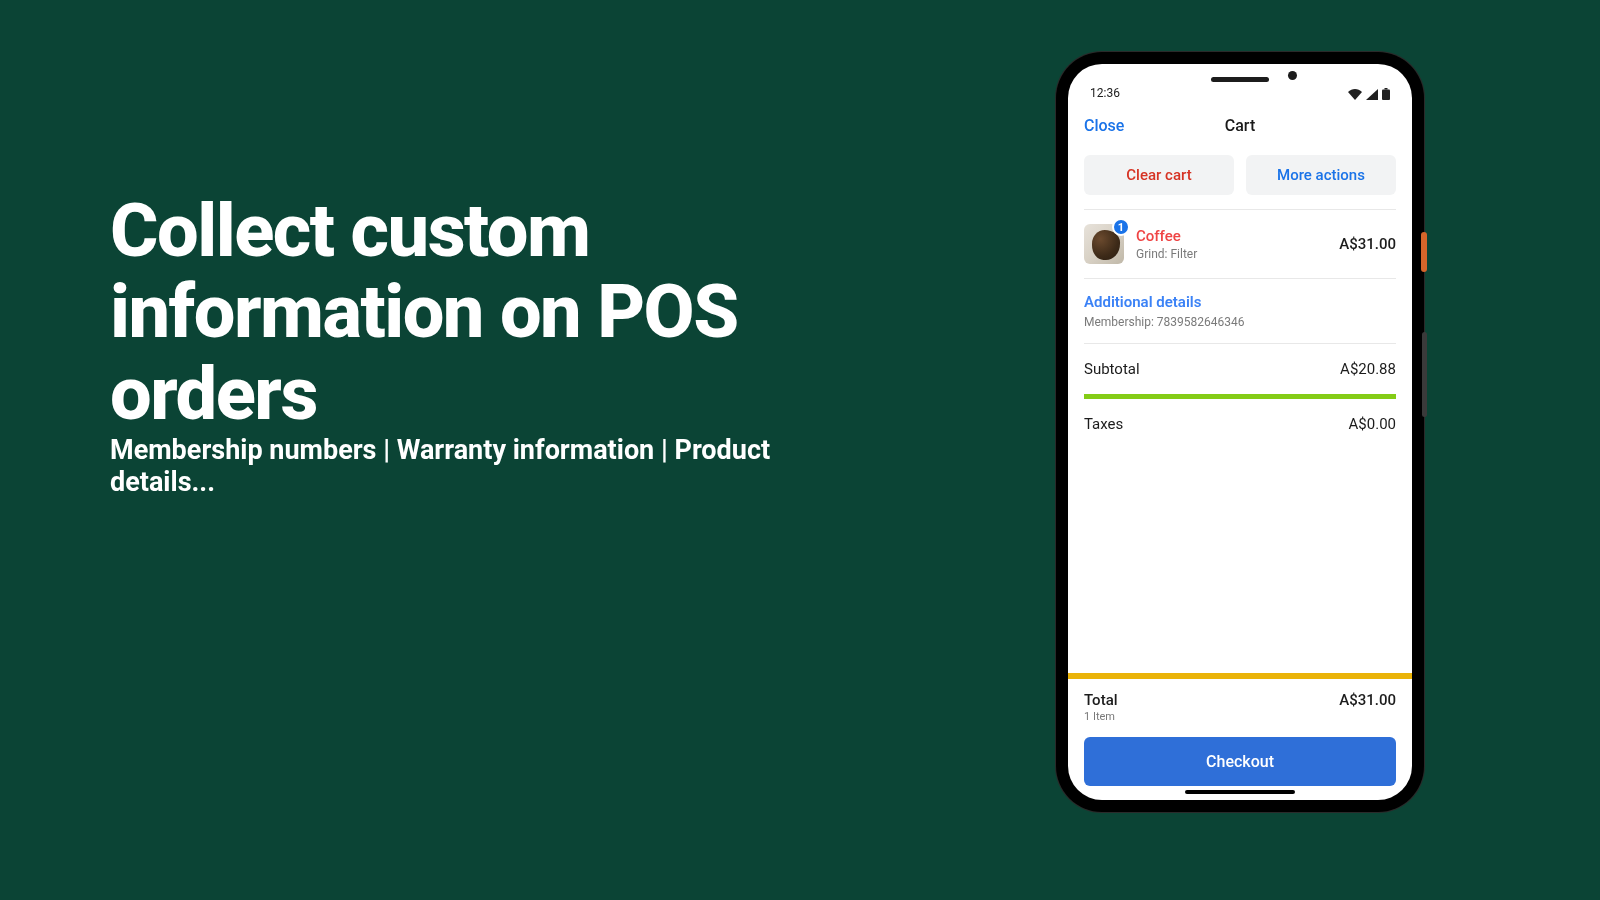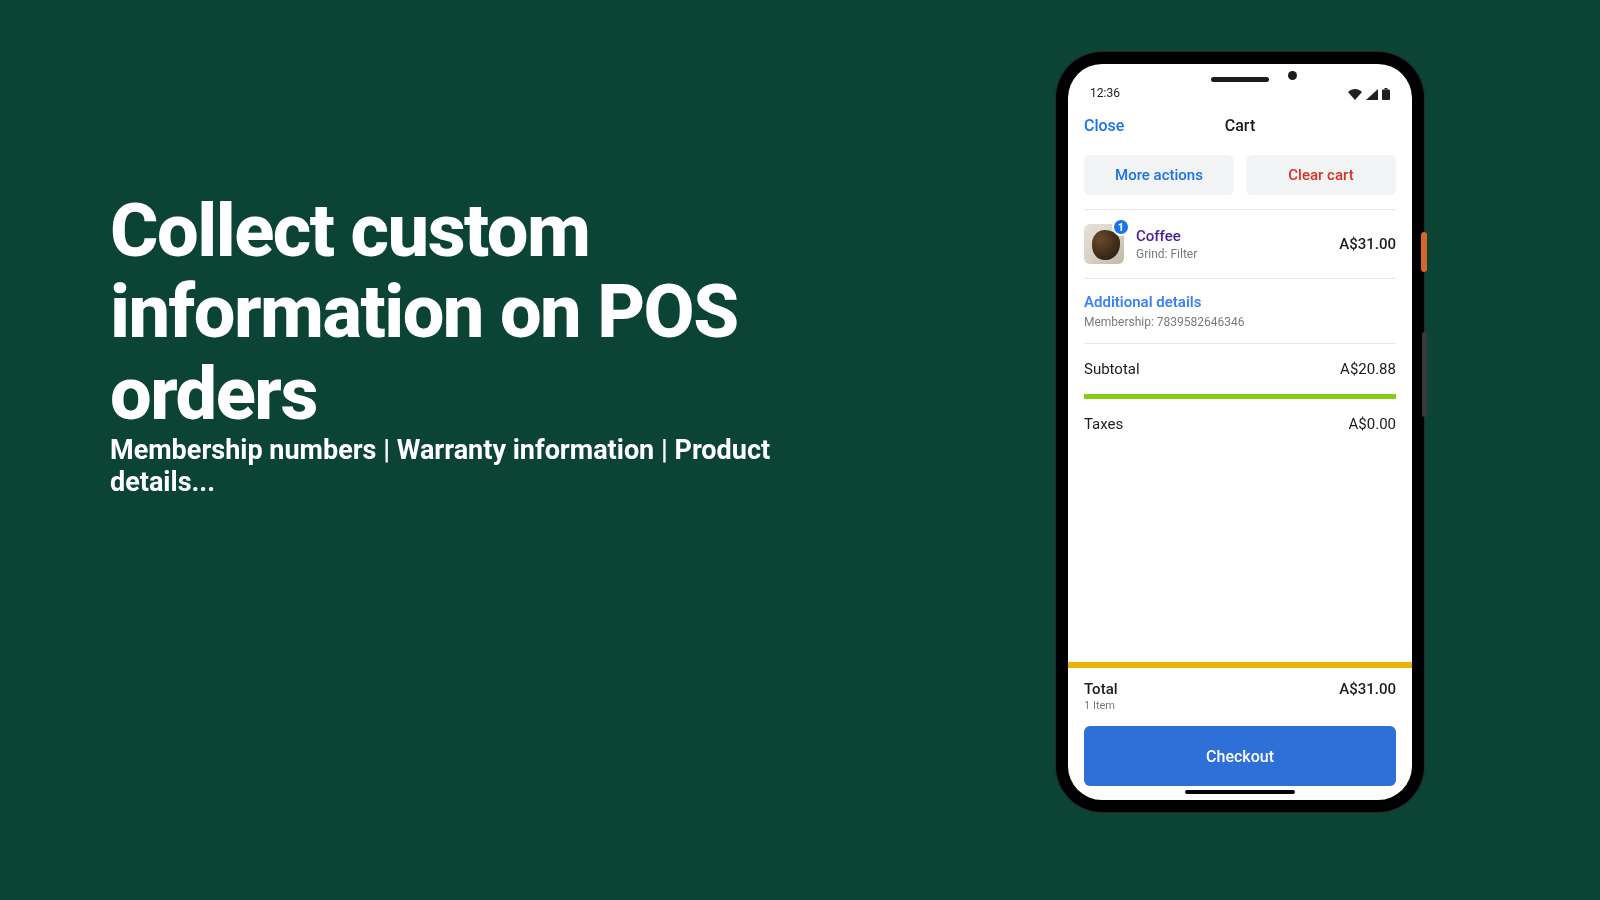--- a/index.html
+++ b/index.html
@@ -190,21 +190,21 @@
       color: #fff;
       border-radius: 50%;
       font-size: 11px;
       font-weight: 700;
       display: flex;
       align-items: center;
       justify-content: center;
       border: 2px solid #fff;
     }
     .li-text { flex: 1; }
-    .li-name { font-size: 15px; color: #4c1d95; font-weight: 500; }
+    .li-name { font-size: 15px; color: #ef4444; font-weight: 500; }
     .li-variant { font-size: 12px; color: #7a7a7a; margin-top: 2px; }
     .li-price { font-size: 15px; color: #1c1c1c; font-weight: 500; }
 
     .details {
       padding: 14px 0;
       border-bottom: 1px solid #e8e8e8;
     }
     .details-title { font-size: 15px; font-weight: 600; color: #3b82f6; }
     .details-line { font-size: 12px; color: #7a7a7a; margin-top: 4px; }
 
@@ -230,21 +230,21 @@
       justify-content: space-between;
       align-items: flex-start;
     }
     .total-left .lbl { font-size: 15px; color: #1c1c1c; font-weight: 500; }
     .total-left .cnt { font-size: 11px; color: #7a7a7a; margin-top: 1px; }
     .total-right { font-size: 15px; color: #1c1c1c; font-weight: 500; }
 
     .checkout-btn {
       margin-top: 14px;
       width: 100%;
-      height: 60px;
+      height: 49px;
       background: #2f6fd8;
       color: #fff;
       border-radius: 6px;
       display: flex;
       align-items: center;
       justify-content: center;
       font-size: 16px;
       font-weight: 500;
     }
 
@@ -300,22 +300,22 @@
     </div>
 
     <div class="nav">
       <span class="close">Close</span>
       <span class="title">Cart</span>
     </div>
 
     <div class="content">
 
       <div class="btn-row">
+        <div class="pill red">Clear cart</div>
         <div class="pill blue">More actions</div>
-        <div class="pill red">Clear cart</div>
       </div>
 
       <div class="line-item">
         <div style="position:relative;">
           <div class="thumb"></div>
           <div class="badge">1</div>
         </div>
         <div class="li-text">
           <div class="li-name">Coffee</div>
           <div class="li-variant">Grind: Filter</div>

